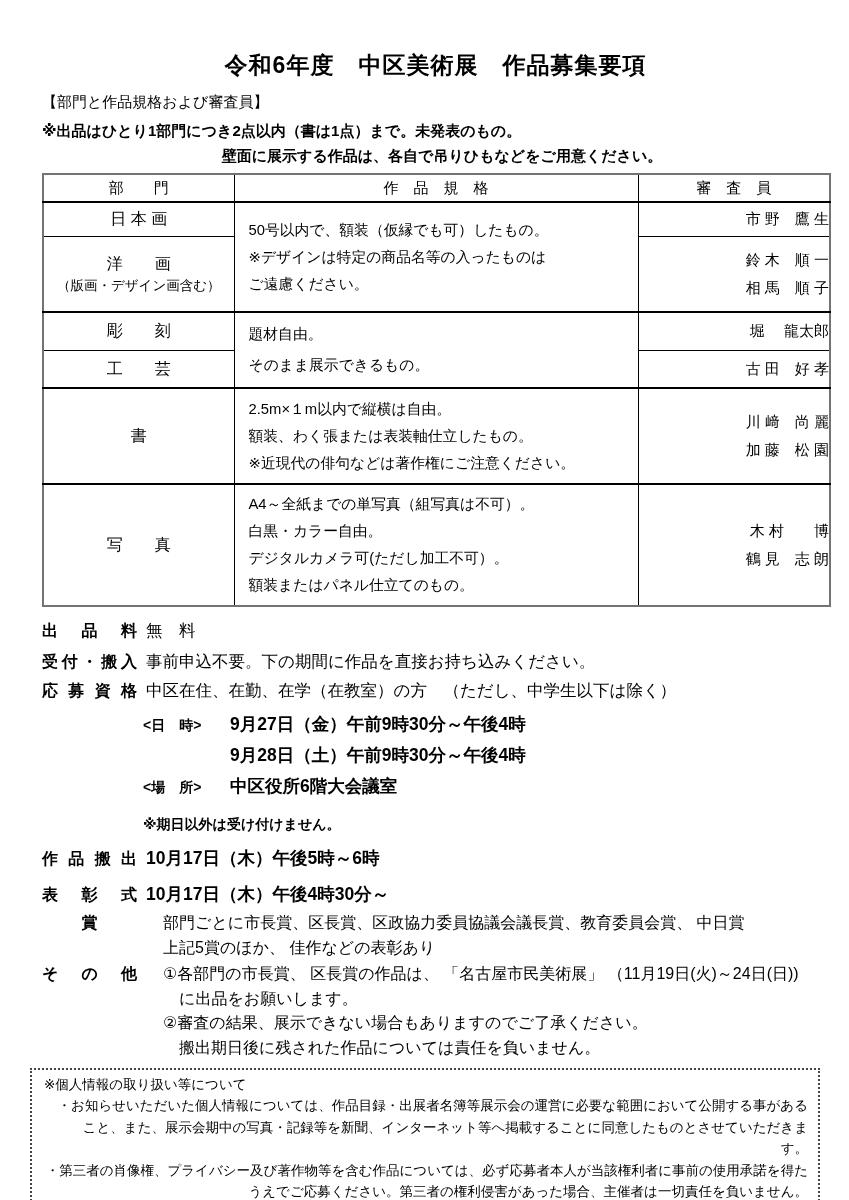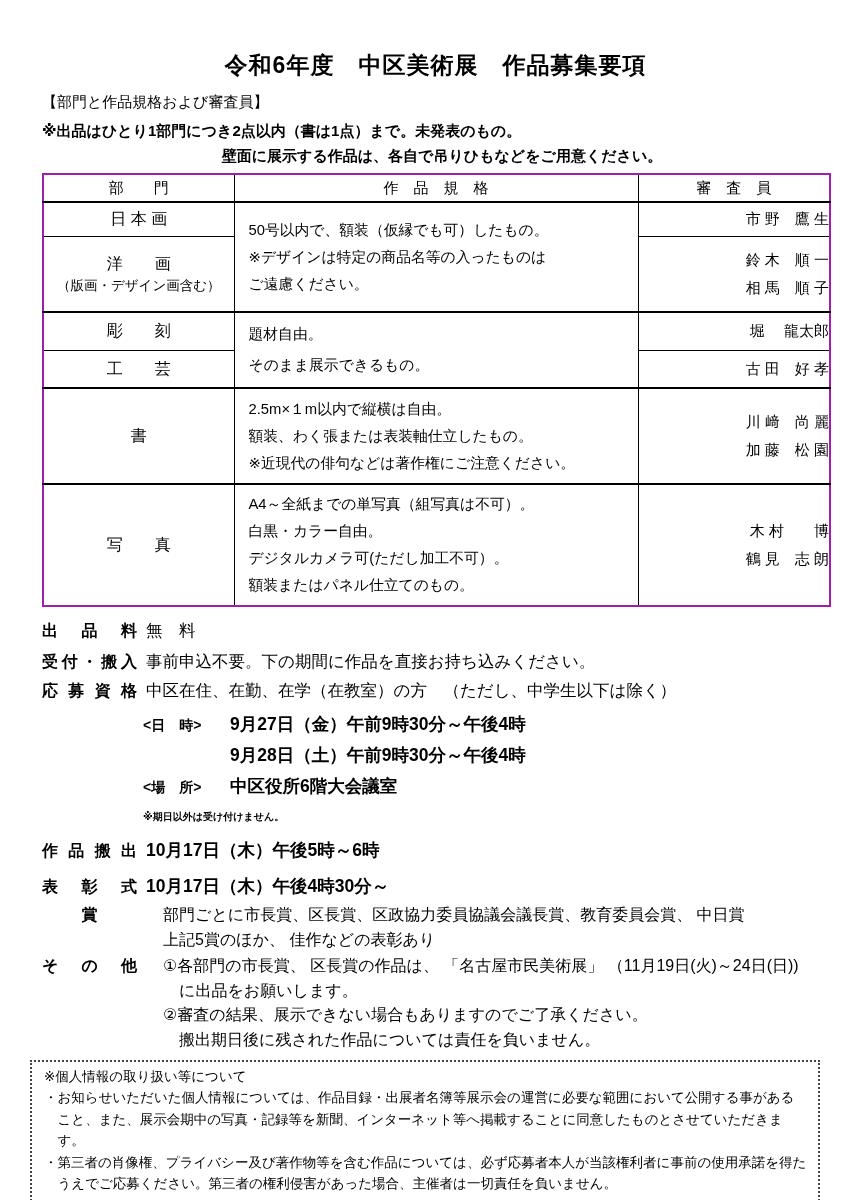--- a/index.html
+++ b/index.html
@@ -11,21 +11,21 @@
   }
   .page { padding: 50px 20px 0 42px; }
 
   
   .title { font-size: 23px; font-weight: bold; text-align: center; letter-spacing: 1px; margin-bottom: 12px; }
   .section-heading { font-size: 15px; margin-bottom: 6px; }
   .note { font-size: 15px; font-weight: bold; line-height: 25px; }
   .note.indent { padding-left: 13px; text-align: center; }
 
   
-  table.specs { border-collapse: collapse; width: 787px; table-layout: fixed; margin-top: 5px; border: 2px solid #a21caf; }
+  table.specs { border-collapse: collapse; width: 787px; table-layout: fixed; margin-top: 5px; border: 2px solid #737373; }
   .specs th, .specs td { border: 1px solid #000; padding: 0; vertical-align: middle; }
   .specs th { font-weight: normal; font-size: 15px; height: 28px; text-align: center; }
   .gtop { border-top: 2px solid #000 !important; }
   td.dept { text-align: center; font-size: 16px; line-height: 24px; }
   td.dept .dept-sub { font-size: 13.5px; line-height: 20px; }
   td.spec { text-align: left; padding: 6px 8px 6px 14px; font-size: 14.8px; }
   td.spec .spec-line { line-height: 27px; }
   td.spec.wide .spec-line { line-height: 31px; }
   td.judge { text-align: center; font-size: 15px; }
   td.judge .judge-name { line-height: 28px; text-align: right; }
@@ -39,32 +39,32 @@
   }
   .dlabel.center { text-align: center; text-align-last: center; }
   .dvalue { margin-left: 9px; font-size: 16.5px; line-height: 25px; }
   .dvalue.boldval { font-weight: bold; font-size: 17.5px; line-height: 30px; }
   .sub-block { margin-left: 101px; }
   .subrow { display: flex; align-items: baseline; }
   .sublbl { width: 87px; flex-shrink: 0; font-size: 14px; font-weight: bold; margin-top: 7px; }
   .dateval { font-size: 17.5px; font-weight: bold; line-height: 31px; }
   .date2 { margin-left: 87px; }
   .placeval { font-size: 17.5px; font-weight: bold; line-height: 31px; }
-  .subnote { font-size: 10px; font-weight: bold; line-height: 25px; margin: 2px 0 6px 0; }
+  .subnote { font-size: 14px; font-weight: bold; line-height: 25px; margin: 10px 0 6px 0; }
   .mlines { margin-left: 26px; }
   .mline { font-size: 16px; line-height: 24.5px; }
   .mline.indent1 { padding-left: 1em; }
 
   
   .privacy {
     margin: 8px 0 0 -12px; width: 790px;
     border: 2px dotted #444; padding: 4px 10px 8px 12px;
   }
   .privacy-title { font-size: 13.5px; line-height: 21px; }
-  .privacy-line { font-size: 13.5px; line-height: 21.5px; }
+  .privacy-line { font-size: 13.5px; line-height: 21.5px; text-align: right; }
   .privacy-line.indent1 { padding-left: 1em; }
 </style>
 </head>
 <body>
 
 <div class="page">
 
   <div class="title">令和6年度　中区美術展　作品募集要項</div>
   <div class="section-heading">【部門と作品規格および審査員】</div>
   <div class="note">※出品はひとり1部門につき2点以内（書は1点）まで。未発表のもの。</div>

